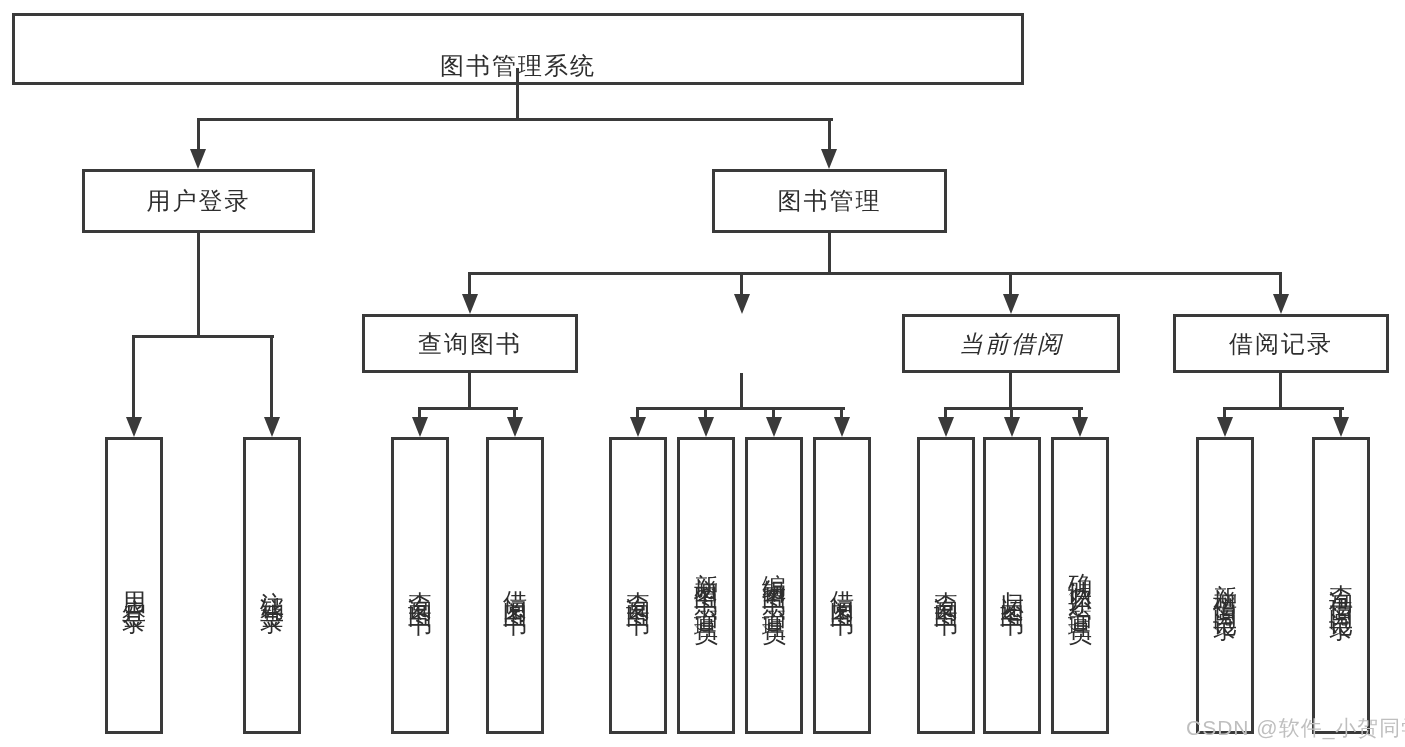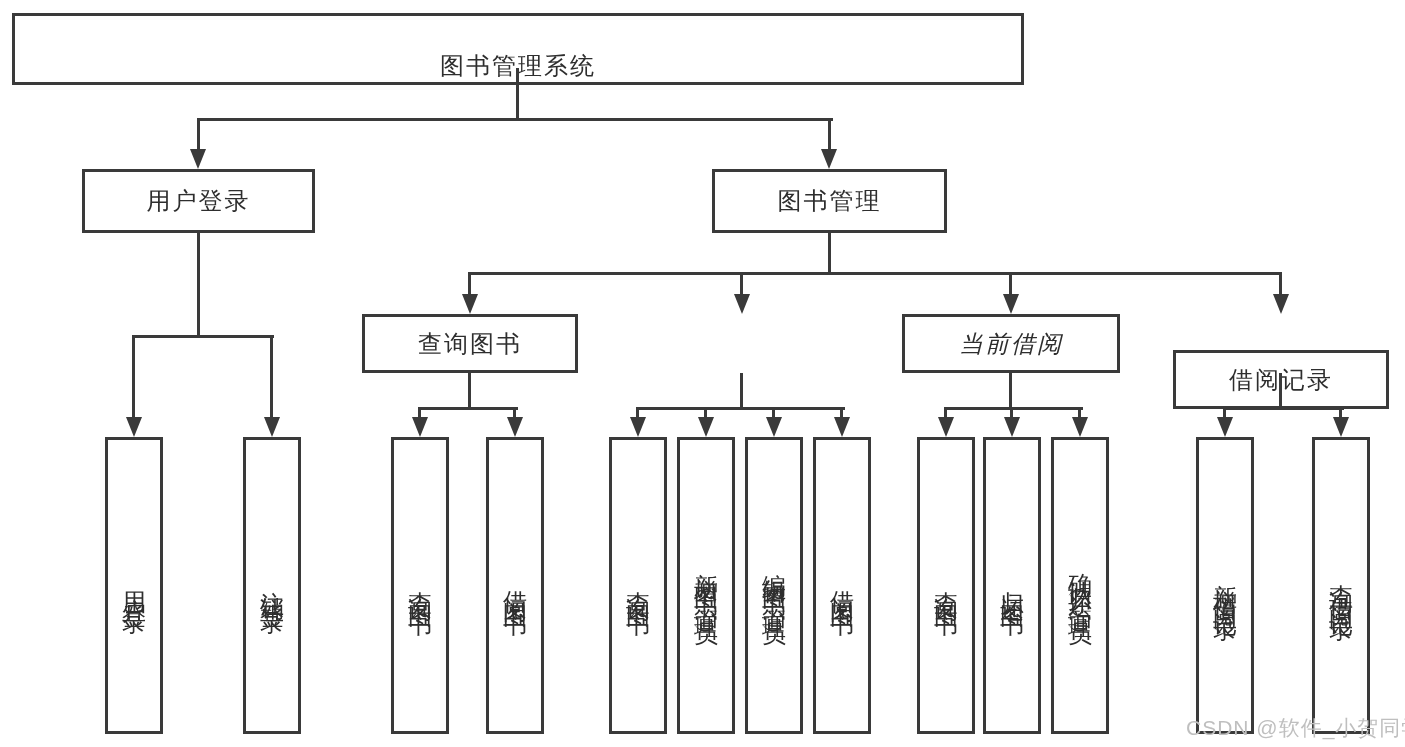--- a/index.html
+++ b/index.html
@@ -100,21 +100,21 @@
   <div class="arrow" style="left:1003px;top:294px;"></div>
   <div class="vline" style="left:1279px;top:272px;height:26px;"></div>
   <div class="arrow" style="left:1273px;top:294px;"></div>
 
   <div class="box h" style="left:362px;top:314px;width:216px;height:59px;">
     <span>查询图书</span>
   </div>
   <div class="box h" style="left:902px;top:314px;width:218px;height:59px;font-style:italic;">
     <span>当前借阅</span>
   </div>
-  <div class="box h" style="left:1173px;top:314px;width:216px;height:59px;margin-top:36px;">
+  <div class="box h" style="left:1173px;top:314px;width:216px;height:59px;">
     <span>借阅记录</span>
   </div>
 
   <div class="vline" style="left:468px;top:373px;height:36px;"></div>
   <div class="hline" style="left:418px;top:407px;width:100px;"></div>
   <div class="vline" style="left:418px;top:407px;height:14px;"></div>
   <div class="arrow" style="left:412px;top:417px;"></div>
   <div class="vline" style="left:513px;top:407px;height:14px;"></div>
   <div class="arrow" style="left:507px;top:417px;"></div>
 

